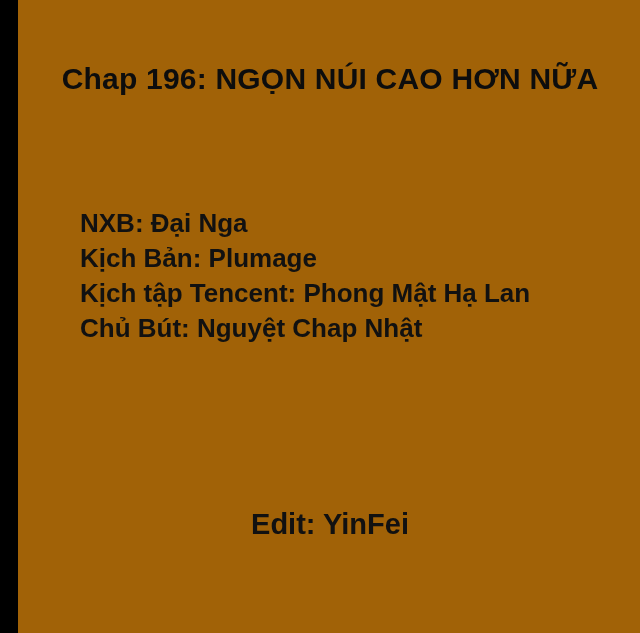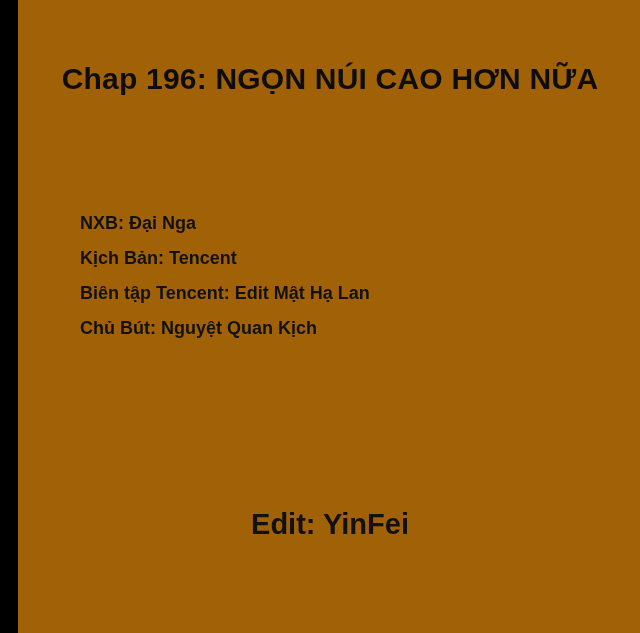--- a/index.html
+++ b/index.html
@@ -33,21 +33,21 @@
     letter-spacing: 0.2px;
     white-space: nowrap;
   }
   .credits {
     position: absolute;
     left: 62px;
     top: 206px;
     width: 520px;
   }
   .credit-line {
-    font-size: 18px;
+    font-size: 26px;
     font-weight: bold;
     color: #111111;
     line-height: 35px;
     white-space: nowrap;
   }
   .editor {
     position: absolute;
     left: 0;
     top: 508px;
     width: 624px;
@@ -60,20 +60,20 @@
 </style>
 </head>
 <body>
 
 <div class="page">
 
   <div class="title">Chap 196: NGỌN NÚI CAO HƠN NỮA</div>
 
   <div class="credits">
     <div class="credit-line">NXB: Đại Nga</div>
-    <div class="credit-line">Kịch Bản: Tencent</div>
-    <div class="credit-line">Biên tập Tencent: Edit Mật Hạ Lan</div>
-    <div class="credit-line">Chủ Bút: Nguyệt Quan Kịch</div>
+    <div class="credit-line">Kịch Bản: Plumage</div>
+    <div class="credit-line">Kịch tập Tencent: Phong Mật Hạ Lan</div>
+    <div class="credit-line">Chủ Bút: Nguyệt Chap Nhật</div>
   </div>
 
   <div class="editor">Edit: YinFei</div>
 
 </div>
 
 </body></html>

